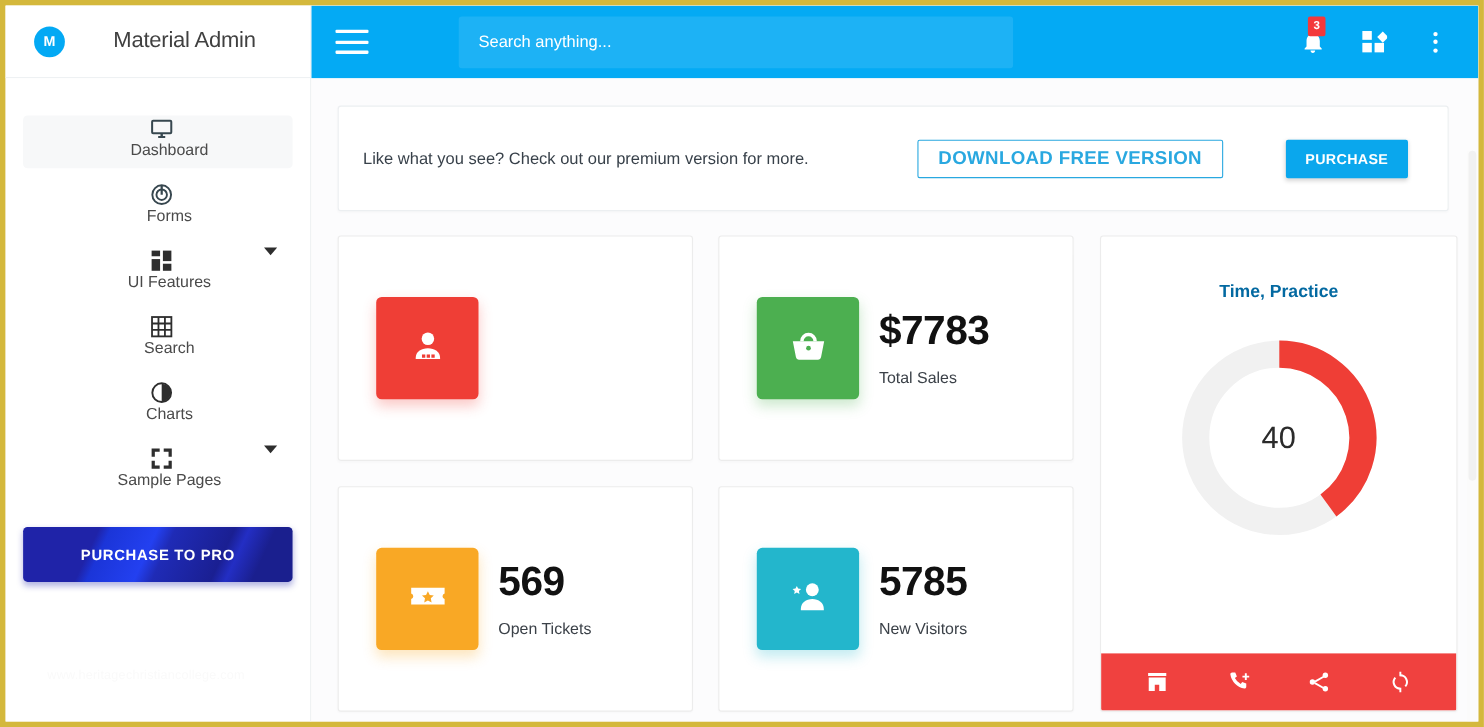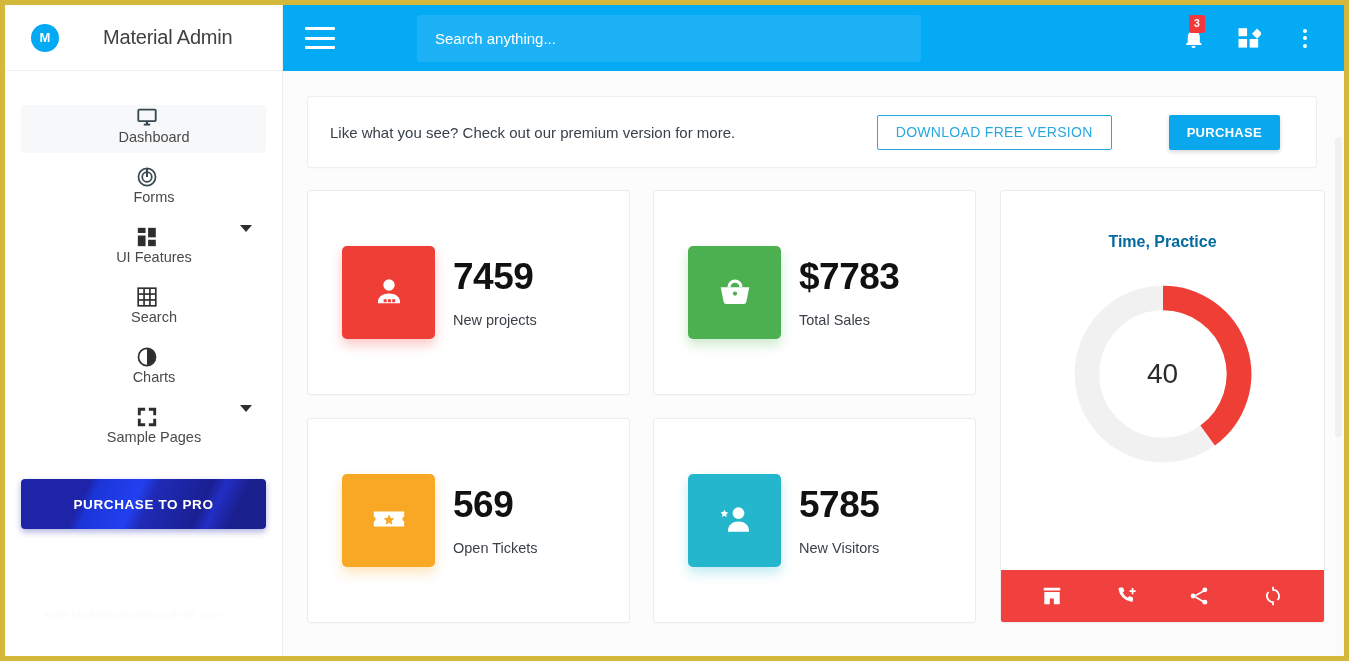--- a/index.html
+++ b/index.html
@@ -195,37 +195,37 @@
     overflow: hidden;
     padding: 25px 27px 0 24px;
     position: relative;
   }
 
   
   .promo {
     background: #ffffff;
     border: 1px solid #eceff1;
     border-radius: 3px;
-    height: 72px;
+    height: 96px;
     display: flex;
     align-items: center;
     padding: 0 36px 0 22px;
     box-shadow: 0 1px 2px rgba(0,0,0,0.02);
     margin-bottom: 22px;
   }
   .promo-text { font-size: 15px; color: #38414a; }
   .promo-actions { margin-left: auto; display: flex; align-items: center; gap: 13px; }
   .btn-outline {
     height: 35px;
     padding: 0 18px;
     border: 1px solid #29A8E0;
     background: #fff;
     color: #29A8E0;
-    font-size: 14px;
-    font-weight: normal;
+    font-size: 17px;
+    font-weight: bold;
     letter-spacing: 0.3px;
     border-radius: 2px;
     display: flex; align-items: center;
     cursor: pointer;
     font-family: "Liberation Sans", sans-serif;
   }
   .btn-filled {
     height: 35px;
     padding: 0 18px;
     border: none;
@@ -496,24 +496,20 @@
               <span>
                 <svg viewBox="0 0 24 24">
                     <circle cx="12" cy="8.2" r="3.6"></circle>
                     <path d="M5 19.2c0-3.6 3.1-5.6 7-5.6s7 2 7 5.6v.6H5v-.6z"></path>
                     <rect x="8.6" y="17.2" width="1.9" height="1.9" fill="#EF3E36"></rect>
                     <rect x="11.3" y="17.2" width="1.9" height="1.9" fill="#EF3E36"></rect>
                     <rect x="14" y="17.2" width="1.9" height="1.9" fill="#EF3E36"></rect>
                   </svg>
               </span>
             </div>
-            <div>
-              <div class="stat-num">7459</div>
-              <div class="stat-label">New projects</div>
-            </div>
           </div>
 
           <div class="stat-card">
             <div class="stat-icon" style="background:#4CAF50;box-shadow:0 6px 12px rgba(76,175,80,0.28);">
               <span>
                 <svg viewBox="0 0 24 24">
                     <path d="M3 9.6h18l-1.8 9.2a1.7 1.7 0 0 1-1.7 1.4H6.5a1.7 1.7 0 0 1-1.7-1.4L3 9.6z"></path>
                     <path d="M8.2 9.6a3.8 3.8 0 0 1 7.6 0" fill="none" stroke="#fff" stroke-width="2"></path>
                     <circle cx="12" cy="13.6" r="1.35" fill="#4CAF50"></circle>
                   </svg>

